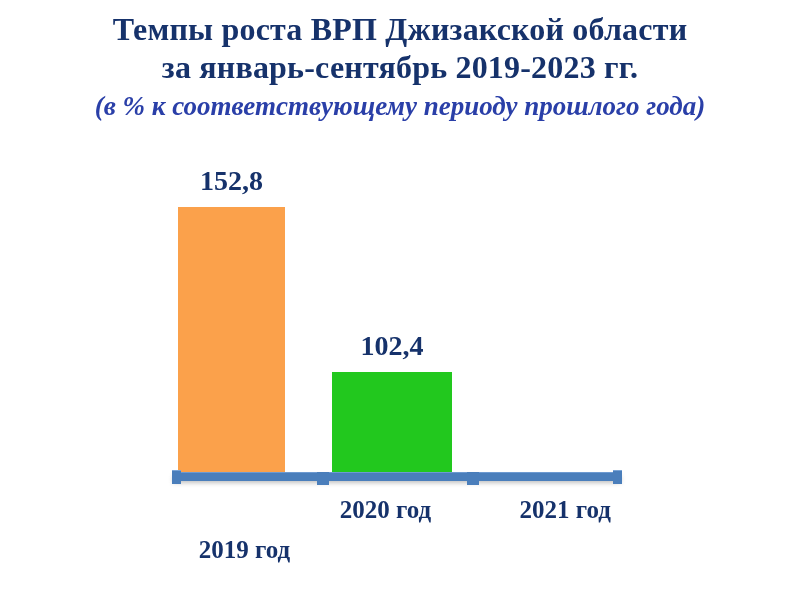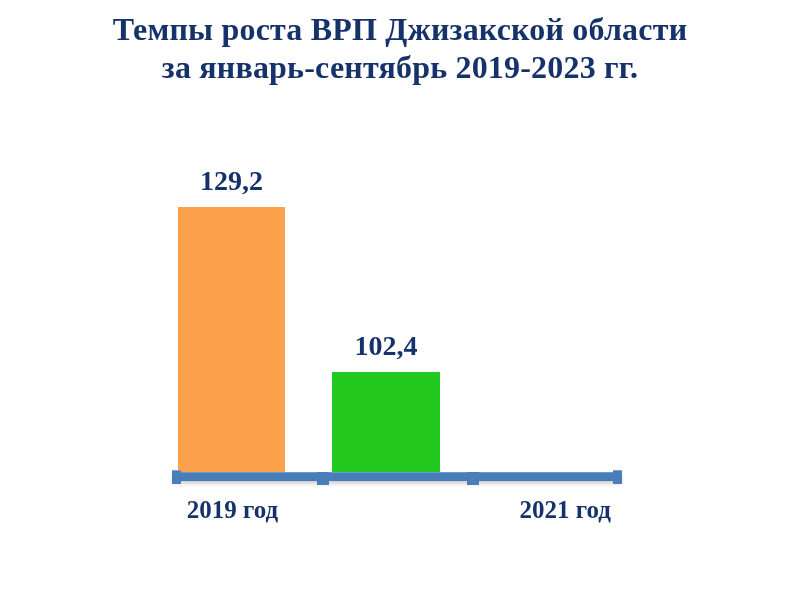--- a/index.html
+++ b/index.html
@@ -122,39 +122,41 @@
     line-height: 30px;
     white-space: nowrap;
   }
 </style>
 </head>
 <body>
 
 <div id="title-block">
   <div class="title-line">Темпы роста ВРП Джизакской области</div>
   <div class="title-line">за январь-сентябрь 2019-2023 гг.</div>
+  <div id="chart-subtitle">(в % к соответствующему периоду прошлого года)</div>
 </div>
 
 <div id="plot-area">
 
   <div class="bar" style="left:178px; width:107px; height:271px;">
     <div class="bar-rect" style="background:#FBA14B;"></div>
-    <div class="bar-value">129,2</div>
+    <div class="bar-value">152,8</div>
   </div>
 
-  <div class="bar" style="left:332px; width:108px; height:106px;">
+  <div class="bar" style="left:332px; width:120px; height:106px;">
     <div class="bar-rect" style="background:#22C81E;"></div>
     <div class="bar-value">102,4</div>
   </div>
 
 
   <div id="category-axis">
     <div id="axis-line"></div>
     <div class="axis-cap" id="axis-cap-left"></div>
     <div class="axis-cap" id="axis-cap-right"></div>
     <div class="axis-tick" style="left:145px;"></div>
     <div class="axis-tick" style="left:295px;"></div>
   </div>
 
-  <div class="cat-label" style="left:160px; width:145px;">2019 год</div>
+  <div class="cat-label" style="left:172px; width:145px;margin-top:40px;">2019 год</div>
+  <div class="cat-label" style="left:313px; width:145px;">2020 год</div>
   <div class="cat-label" style="left:466px; width:145px;text-align:right;">2021 год</div>
 
 </div>
 
 </body></html>

